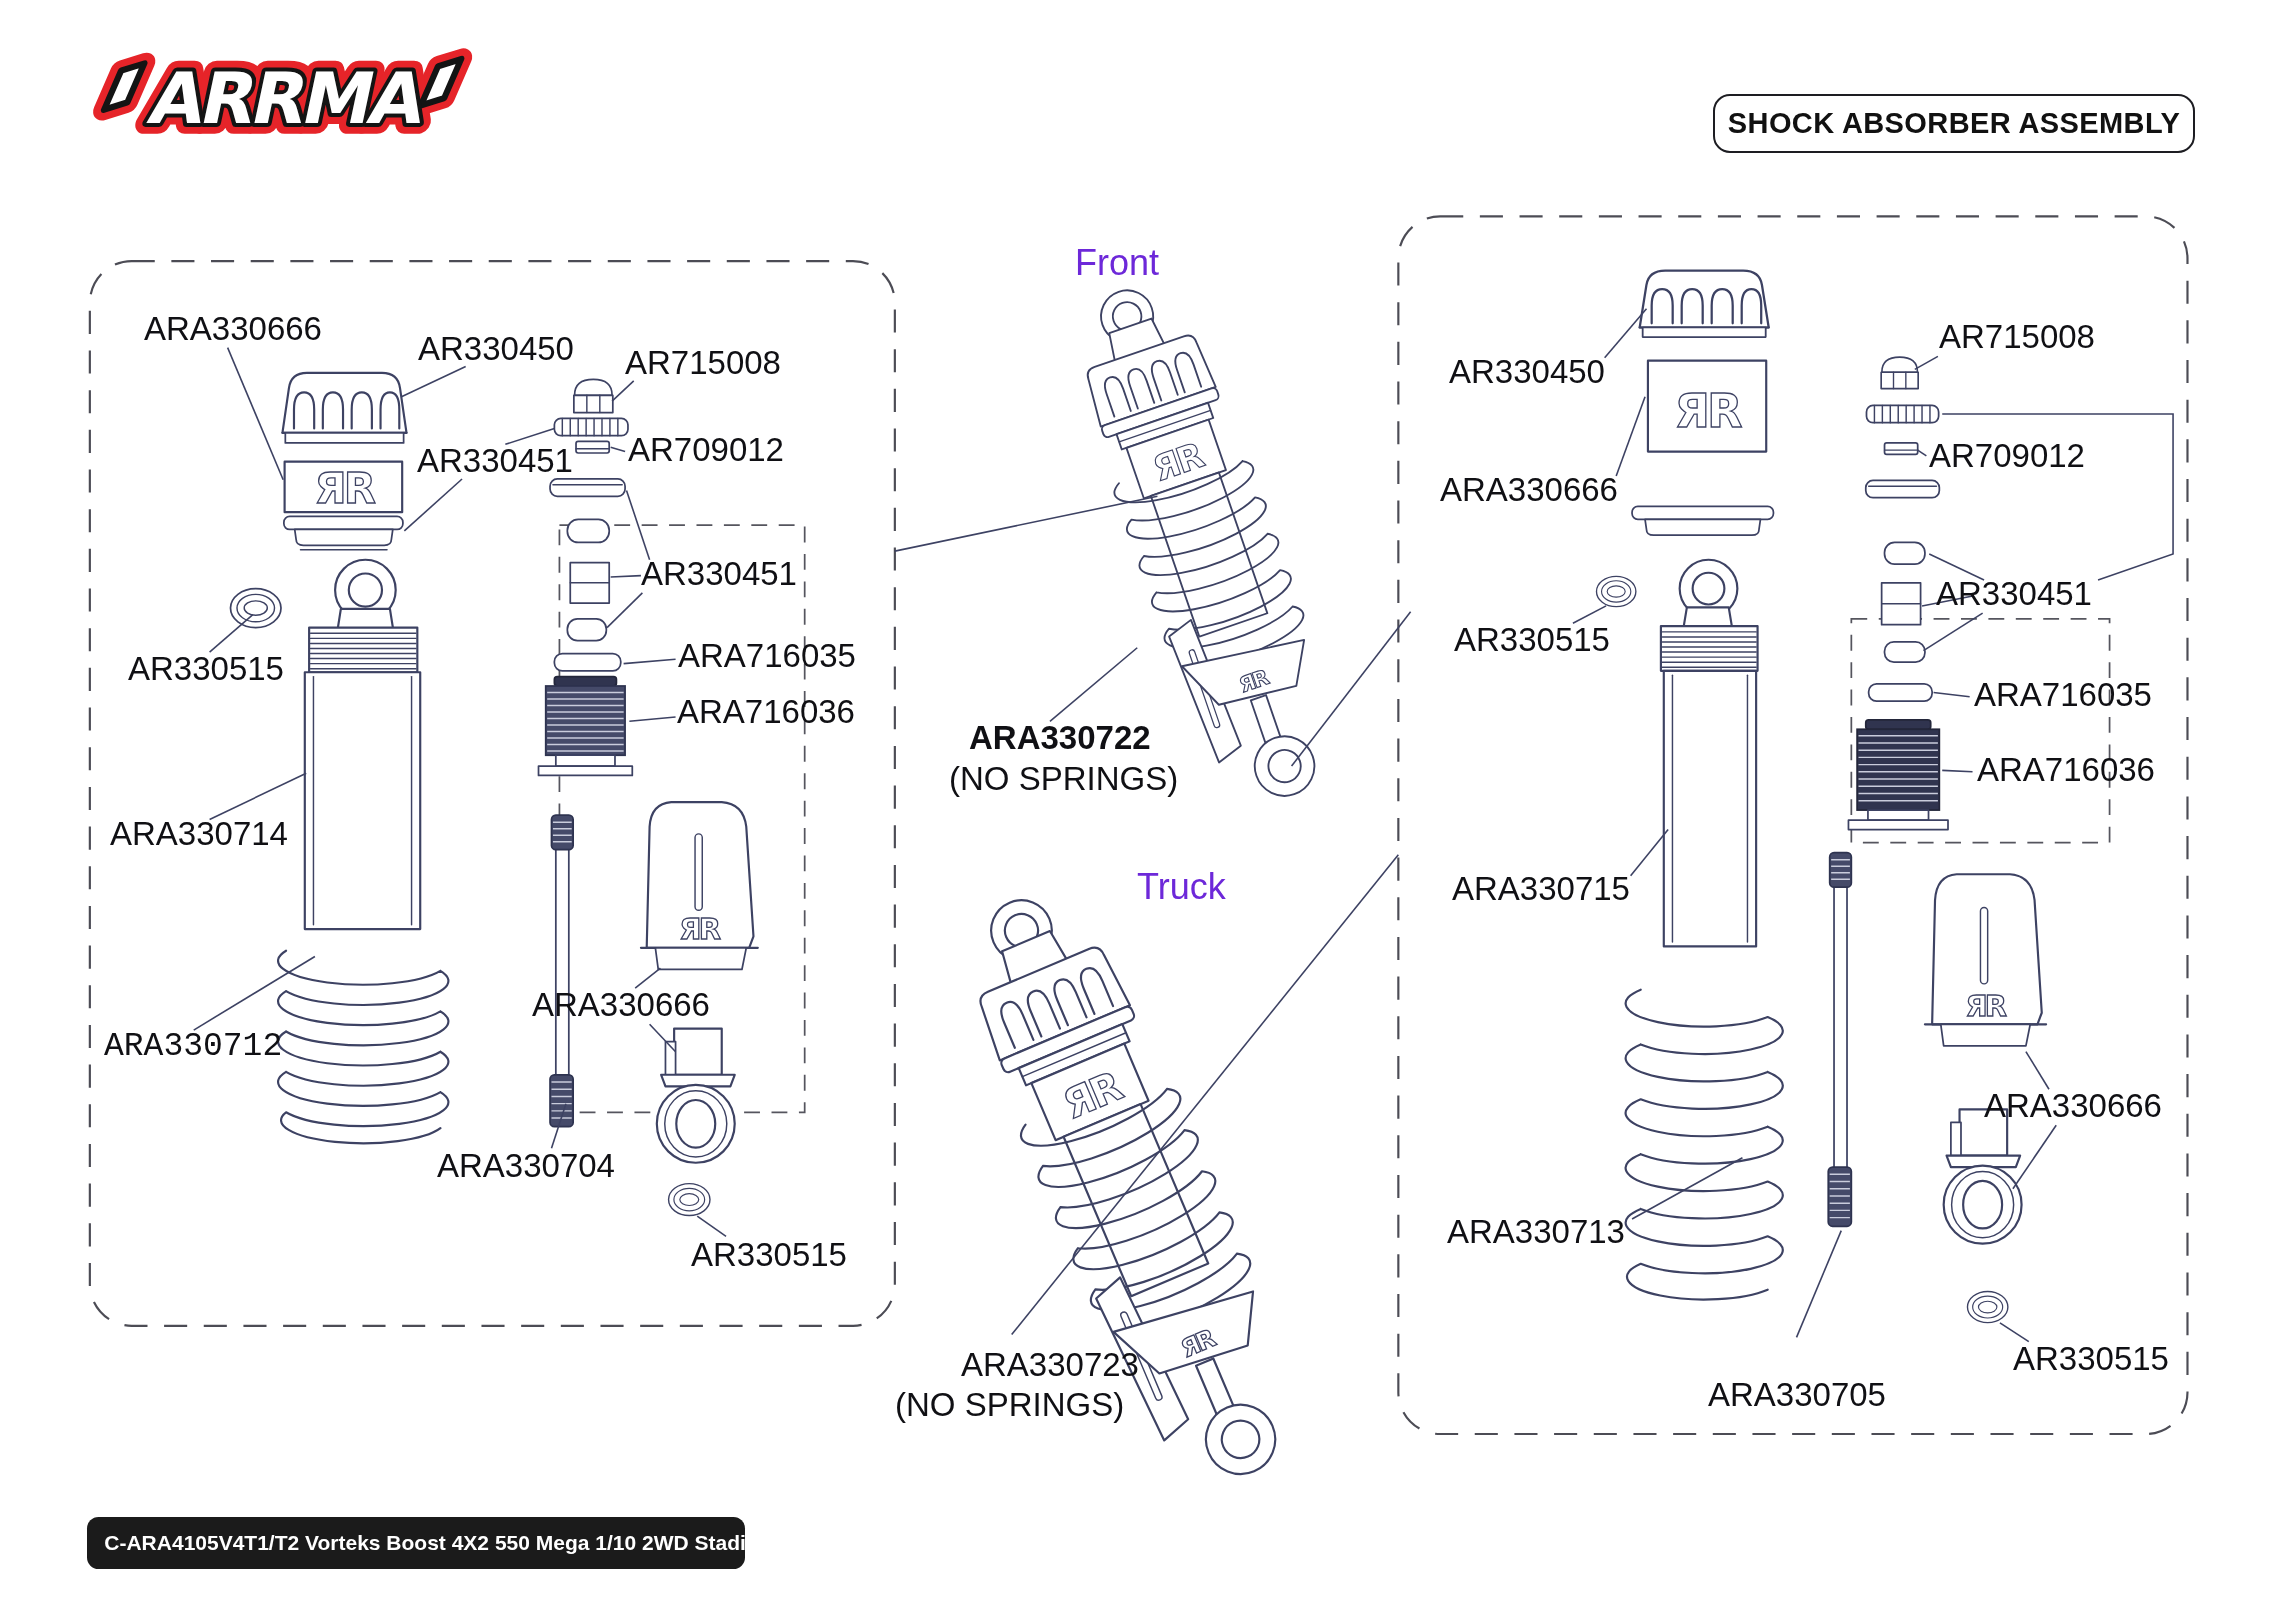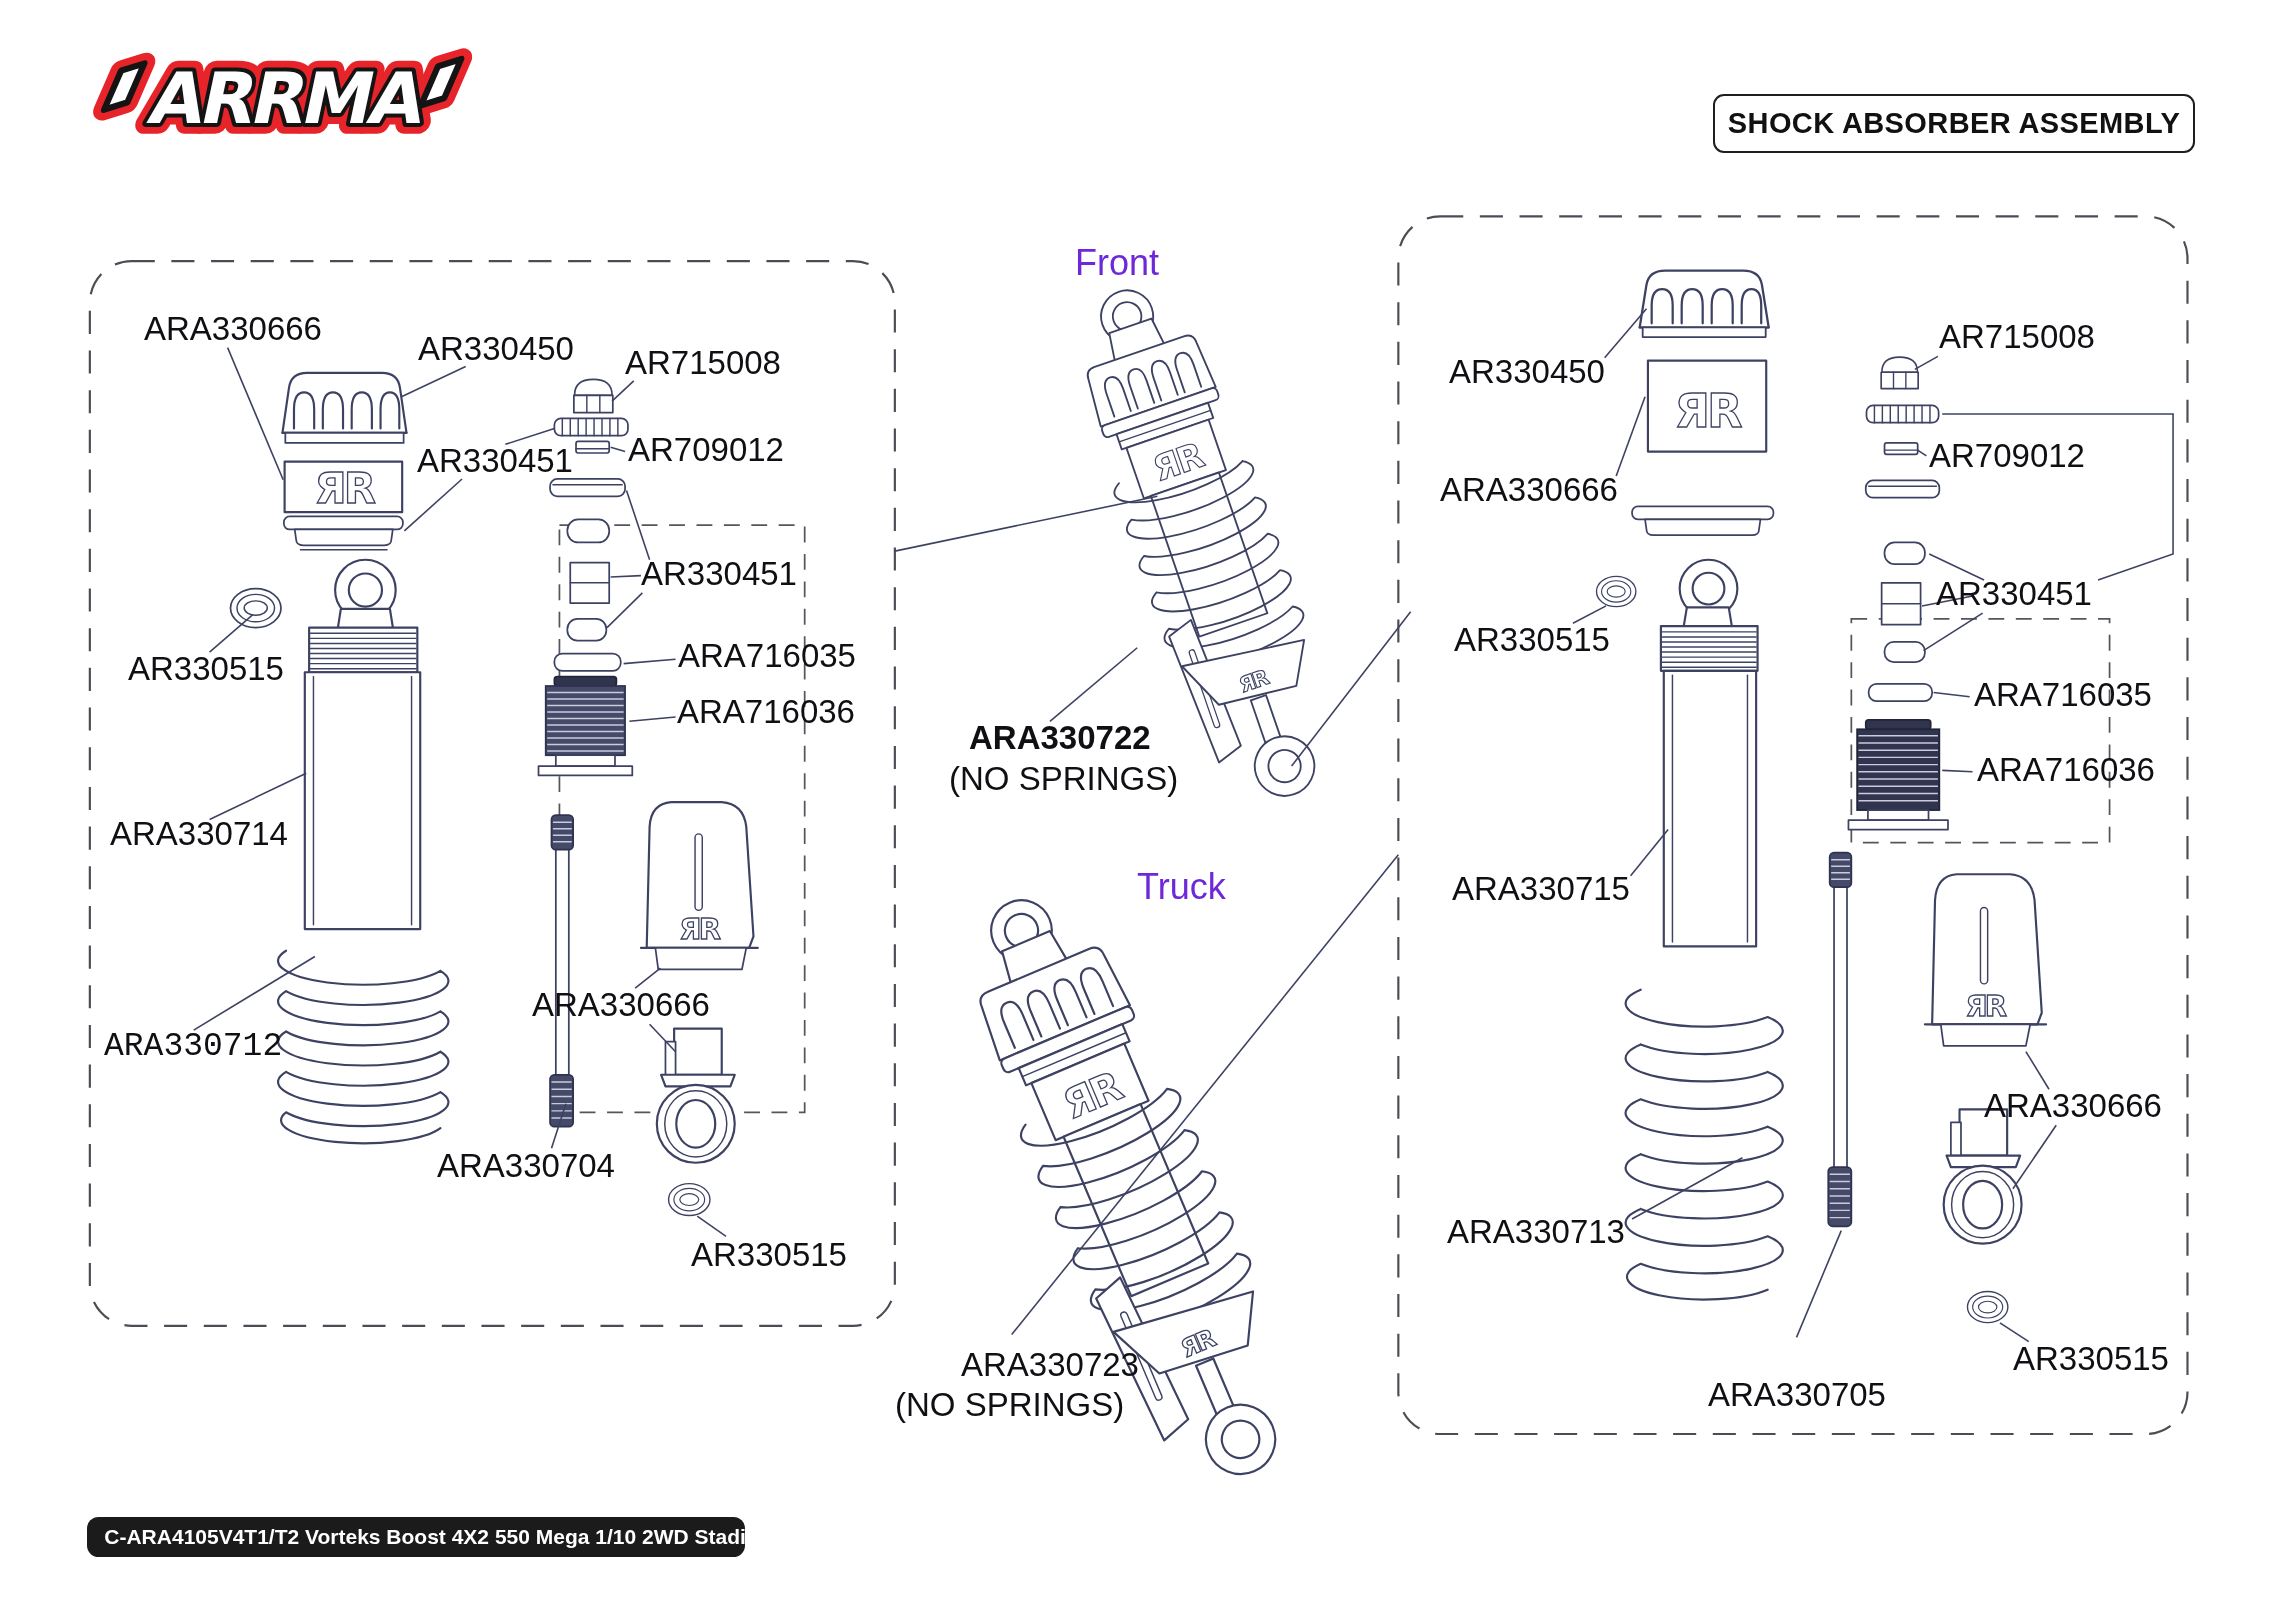--- a/index.html
+++ b/index.html
@@ -16,24 +16,24 @@
   .rib{fill:none;stroke:#c9ccdc;stroke-width:2;}
   .ldr{fill:none;stroke:#3d4263;stroke-width:2.2;}
   .dash{fill:none;stroke:#4c4c55;stroke-width:3;stroke-dasharray:32 23;}
   .dash2{fill:none;stroke:#55555e;stroke-width:2.4;stroke-dasharray:22 16;}
   .rrtxt{font-family:"DejaVu Sans",sans-serif;font-weight:bold;fill:none;
          stroke:#3d4263;stroke-width:1.8;letter-spacing:-4px;}
   
   .part-label{position:absolute;font-size:33px;color:#101014;white-space:nowrap;line-height:1.05;}
   .view-title{position:absolute;font-size:36px;color:#6d28d9;white-space:nowrap;}
   .title-box{position:absolute;left:1713px;top:94px;width:478px;height:55px;
-             border:2.9px solid #1d1d22;border-radius:11px;background:#fff;
+             border:2.9px solid #1d1d22;border-radius:17px;background:#fff;
              display:flex;align-items:center;justify-content:center;
              font-size:29px;font-weight:bold;color:#111;letter-spacing:0.4px;}
-  .footer-box{position:absolute;left:87px;top:1517px;width:658px;height:40px;
+  .footer-box{position:absolute;left:87px;top:1517px;width:658px;height:52px;
               background:#1b1b1b;border-radius:11.5px;display:flex;align-items:center;
               padding:0 17.3px;box-sizing:border-box;font-size:21px;font-weight:bold;
               color:#fff;white-space:nowrap;}
 </style>
 </head>
 <body>
 
 <div class="stage">
 
 <svg width="2273" height="1623" viewBox="0 0 3150 2250">

